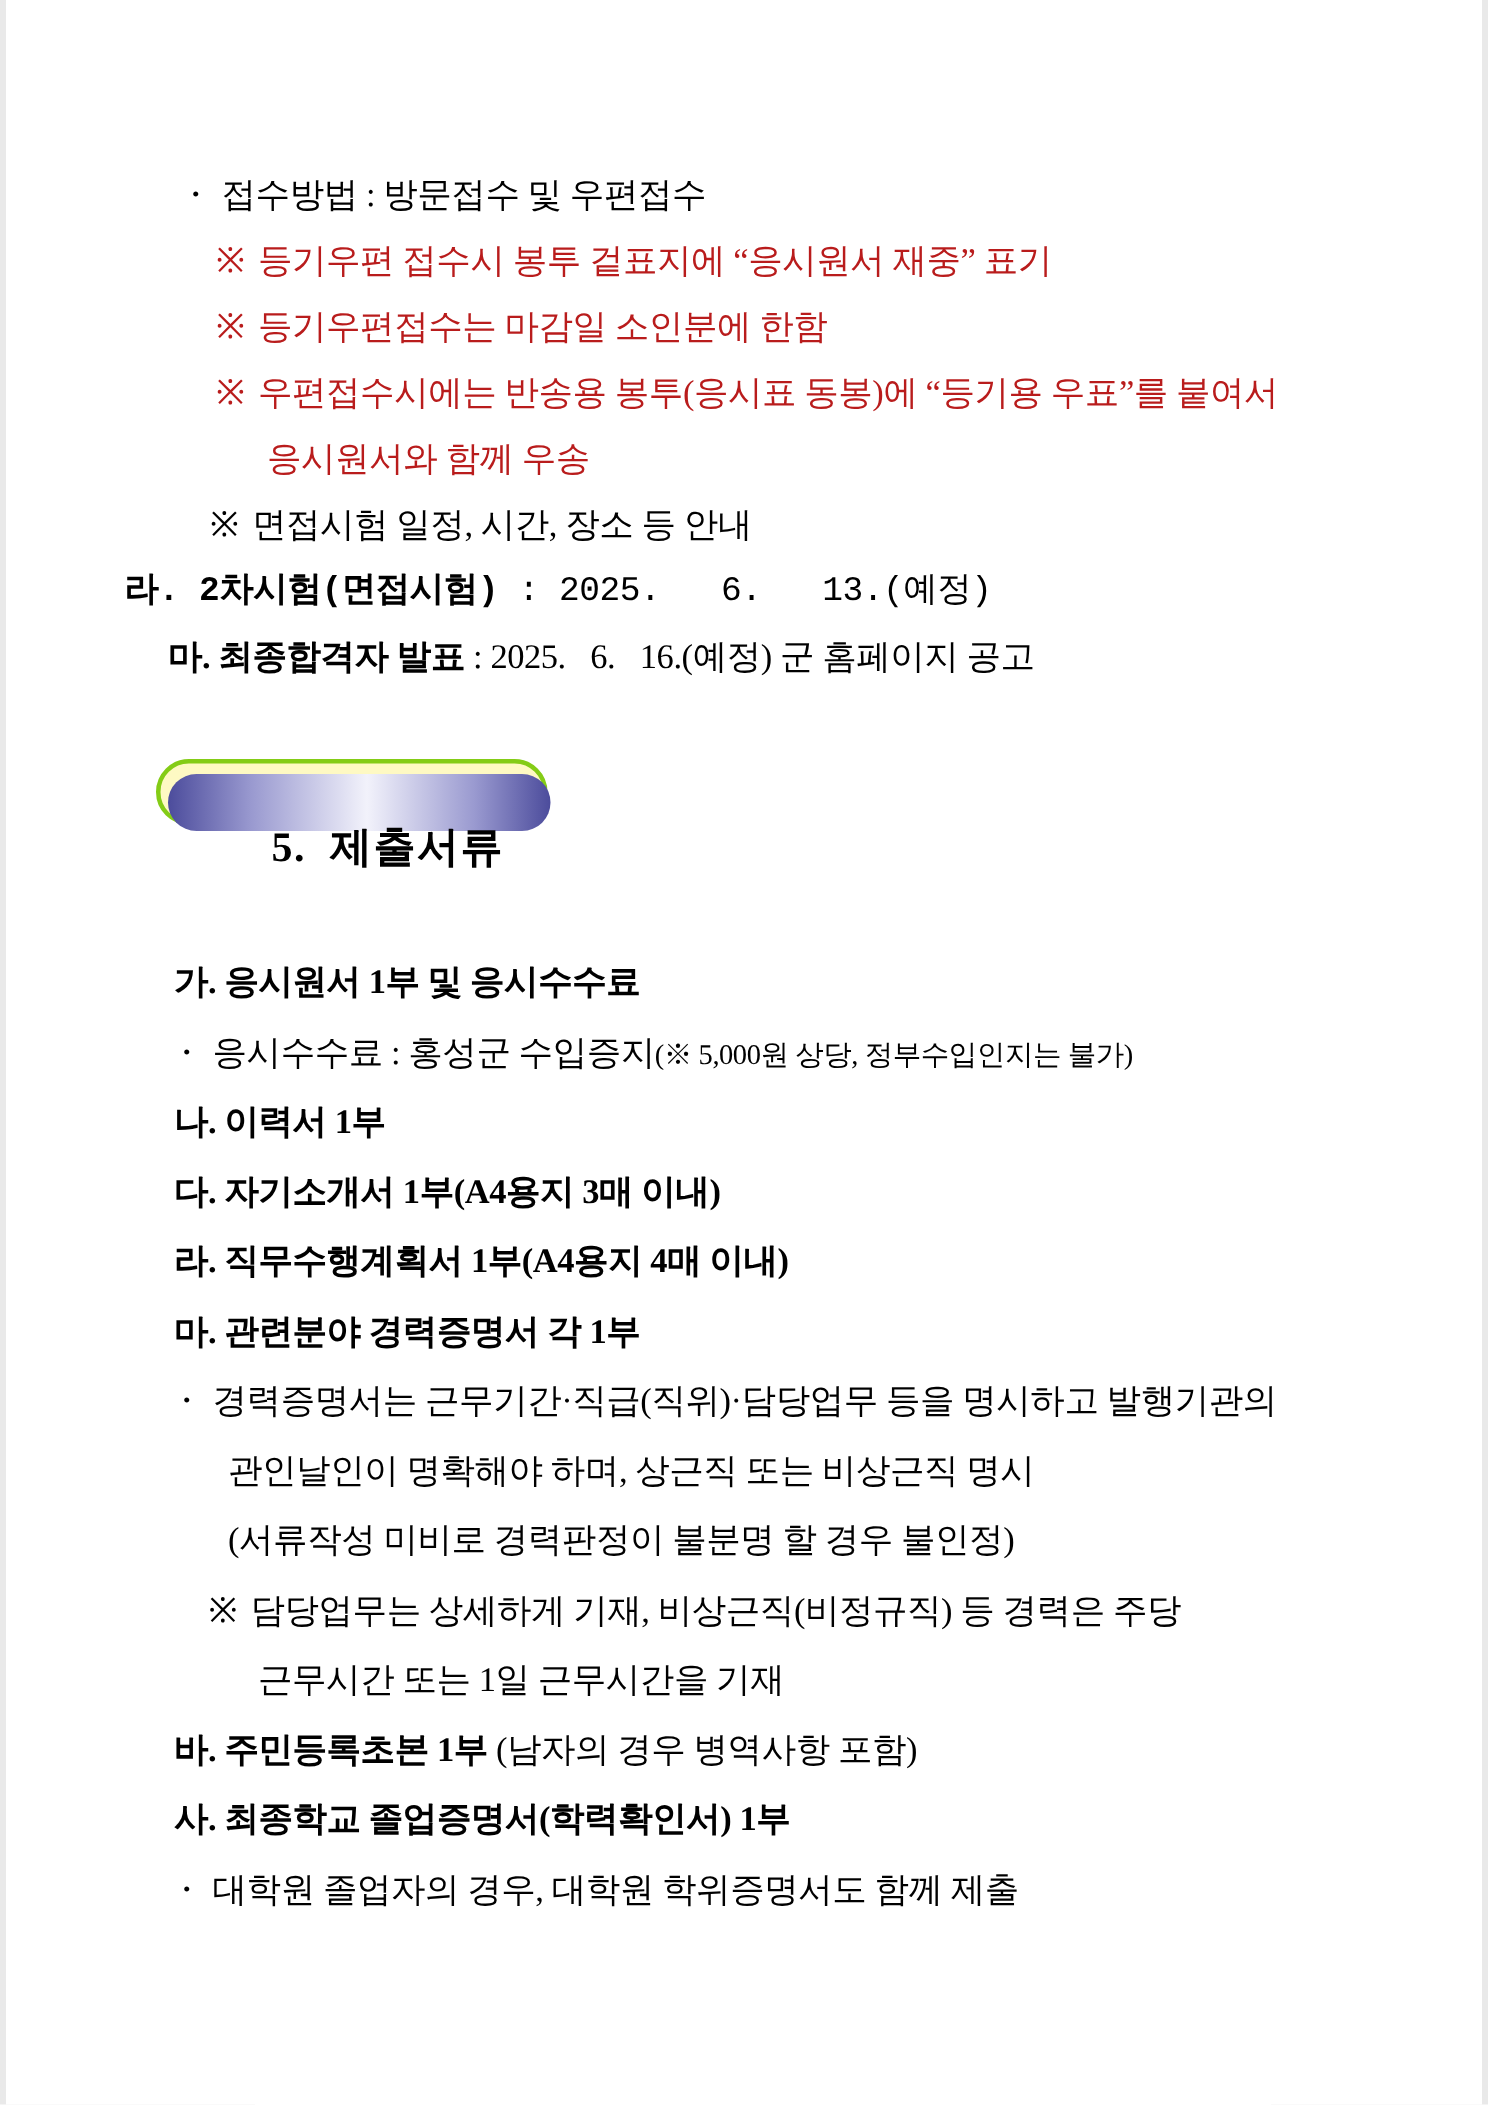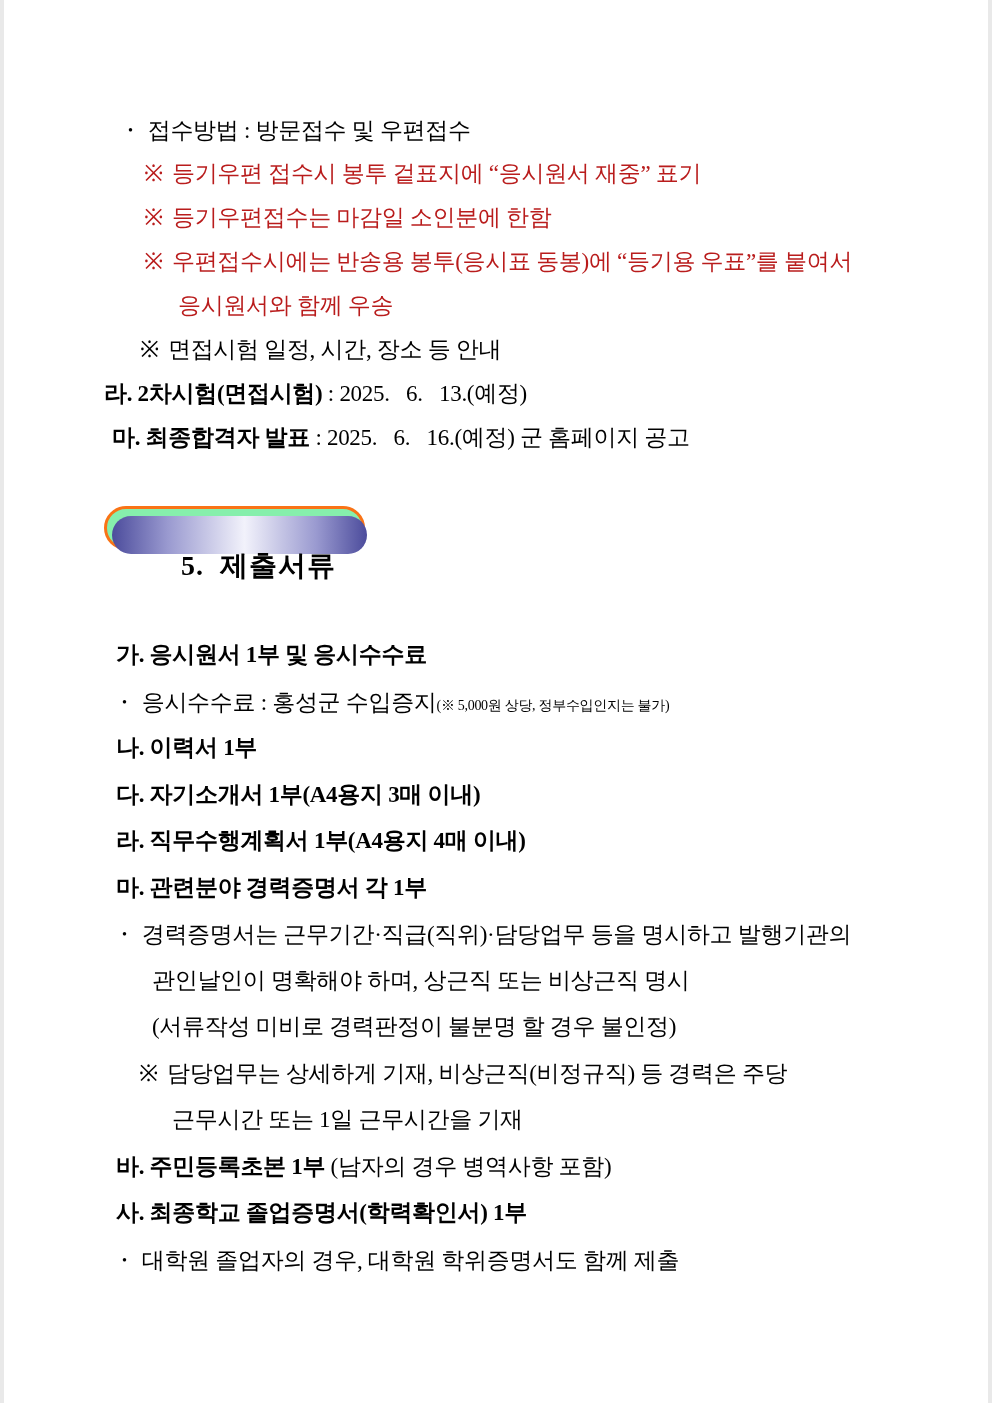--- a/index.html
+++ b/index.html
@@ -22,21 +22,21 @@
     font-size:23px;
     letter-spacing:-0.3px;
   }
   .top-section{padding-top:108px;}
   .top-section .line{height:44px;line-height:44px;}
   .bottom-section{padding-top:15px;}
   .bottom-section .line{height:46.5px;line-height:46.5px;}
   .line.blue{color:#b91c1c;}
   .seg.normal{font-weight:normal;}
   .seg.bold{font-weight:bold;}
-  .seg.small{font-size:14px;}
+  .seg.small{font-size:19px;}
   .marker{display:inline-block;}
   .marker.dot{
     font-size:0.62em;
     vertical-align:0.22em;
     margin-right:15px;
   }
   .marker.note{margin-right:9px;}
   
   .box-row{
     margin:46px 0 0 100px;
@@ -44,22 +44,22 @@
     width:-moz-fit-content;
     width:fit-content;
     z-index:0;
   }
   .section-box{
     position:relative;
     display:inline-block;
     height:38px;
     line-height:38px;
     padding:0 26px;
-    background:#86efac;
-    border:3px solid #f97316;
+    background:#fef9c3;
+    border:3px solid #84cc16;
     border-radius:22px;
     font-size:28px;
     font-weight:bold;
     letter-spacing:1px;
     white-space:pre;
     z-index:1;
   }
   .section-box::after{
     content:"";
     position:absolute;
@@ -77,21 +77,21 @@
 
 <div class="page">
 
   <div class="doc-lines top-section">
       <div class="line" style="padding-left: 124px;"><span class="marker dot">•</span><span class="seg normal">접수방법 : 방문접수 및 우편접수</span></div>
       <div class="line blue" style="padding-left: 140px;"><span class="marker note">※</span><span class="seg normal">등기우편 접수시 봉투 겉표지에 “응시원서 재중” 표기</span></div>
       <div class="line blue" style="padding-left: 140px;"><span class="marker note">※</span><span class="seg normal">등기우편접수는 마감일 소인분에 한함</span></div>
       <div class="line blue" style="padding-left: 140px;"><span class="marker note">※</span><span class="seg normal">우편접수시에는 반송용 봉투(응시표 동봉)에 “등기용 우표”를 붙여서</span></div>
       <div class="line blue" style="padding-left: 174px;"><span class="seg normal">응시원서와 함께 우송</span></div>
       <div class="line" style="padding-left: 136px;"><span class="marker note">※</span><span class="seg normal">면접시험 일정, 시간, 장소 등 안내</span></div>
-      <div class="line" style="padding-left: 100px;"><span class="seg bold">라. 2차시험(면접시험)</span><span class="seg normal"> : 2025.   6.   13.(예정)</span></div>
+      <div class="line" style="padding-left: 79px; font-family: Liberation Mono, monospace;"><span class="seg bold">라. 2차시험(면접시험)</span><span class="seg normal"> : 2025.   6.   13.(예정)</span></div>
       <div class="line" style="padding-left: 108px;"><span class="seg bold">마. 최종합격자 발표</span><span class="seg normal"> : 2025.   6.   16.(예정) 군 홈페이지 공고</span></div>
     </div>
 
   <div class="box-row">
     <div class="section-box">
       <span>5.  제출서류</span>
     </div>
   </div>
 
   <div class="doc-lines bottom-section">

